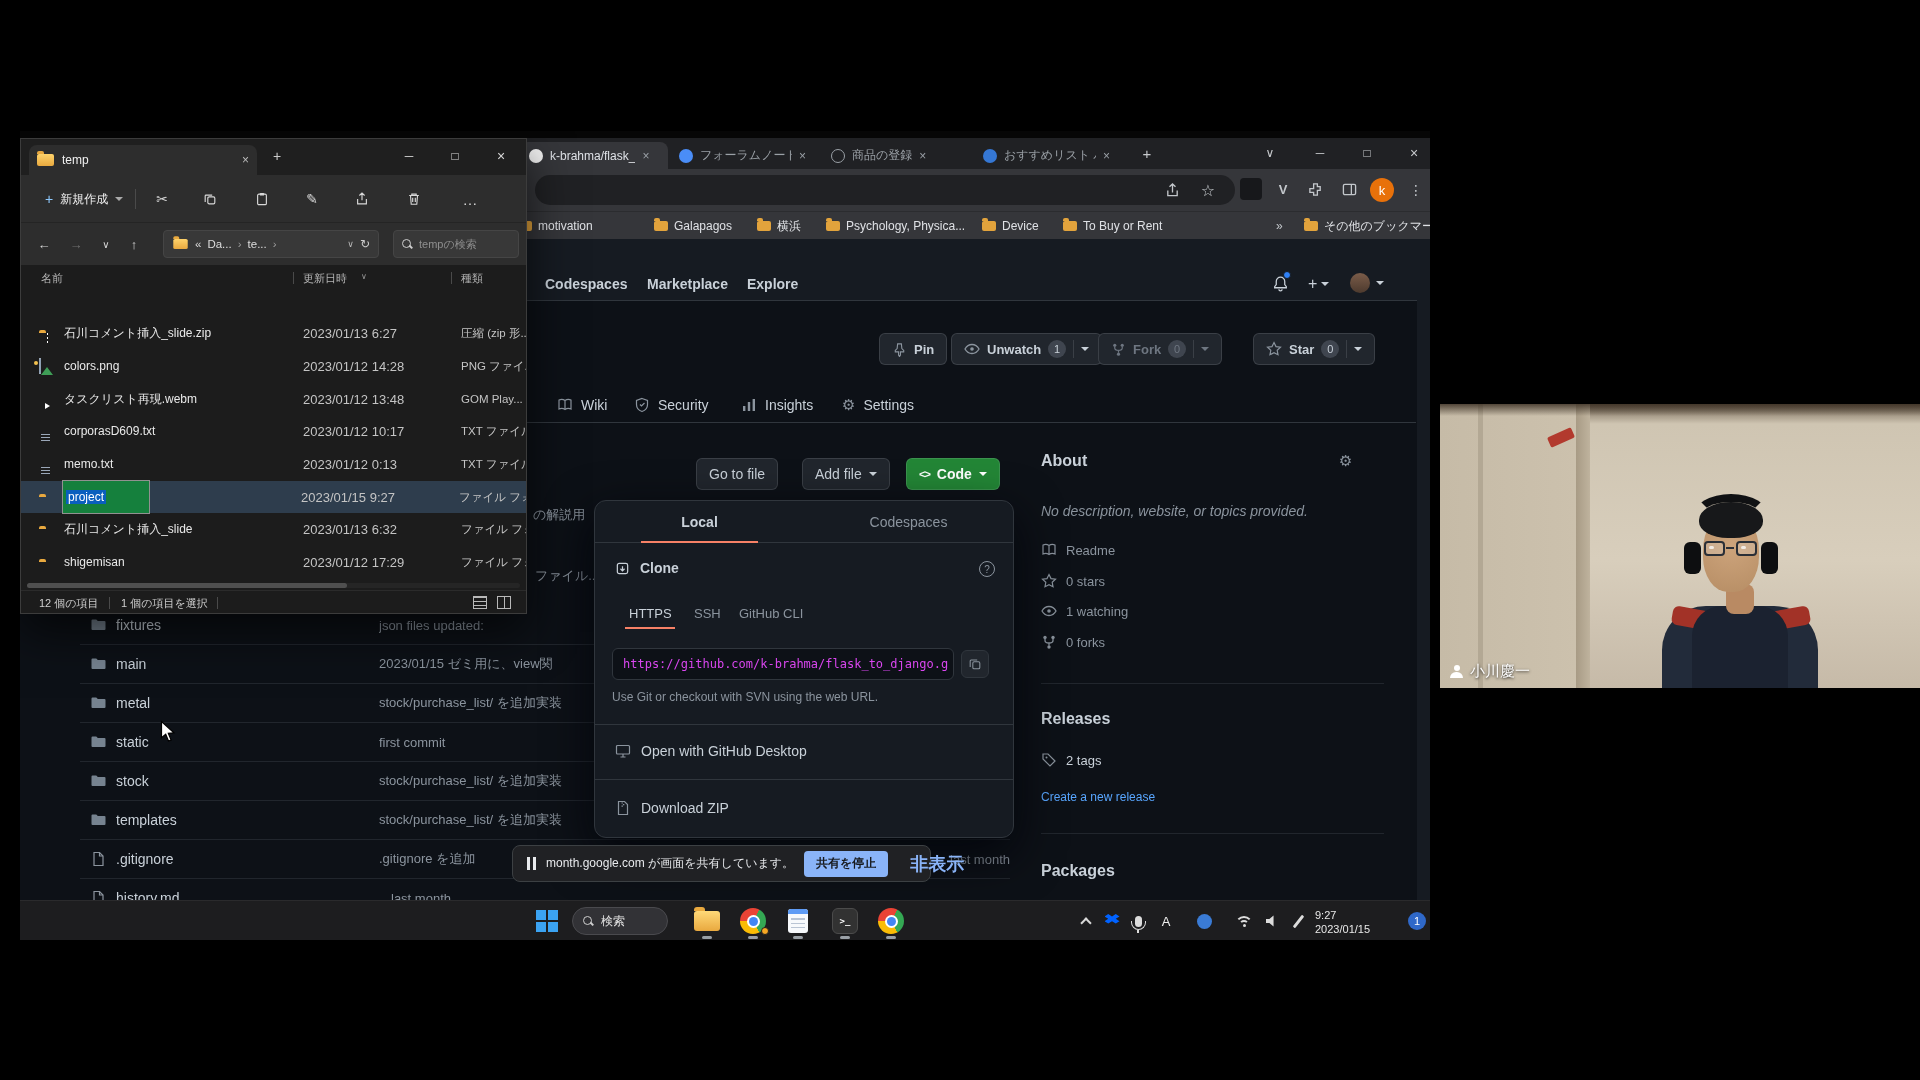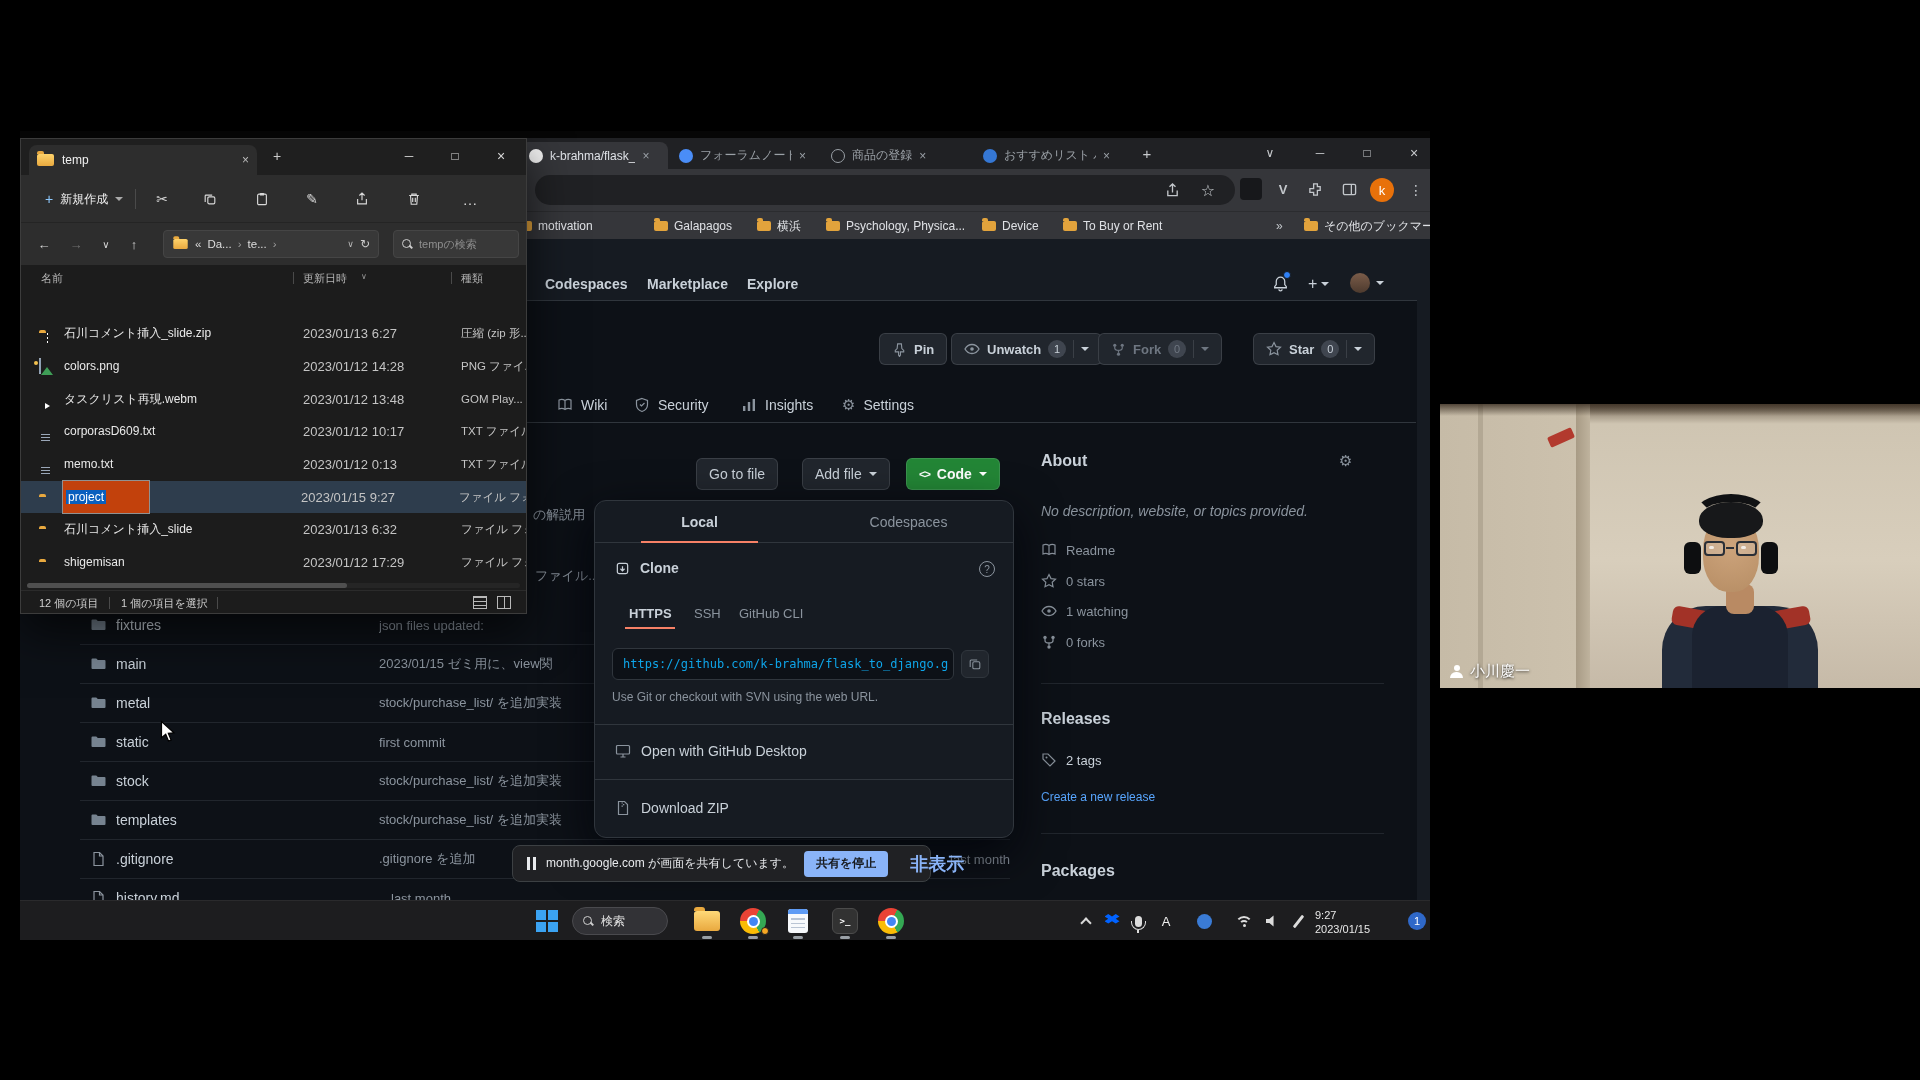--- a/index.html
+++ b/index.html
@@ -52,22 +52,22 @@
 .adiv{height:1px;background:#21262d}
 .alink{font-size:12px;color:#58a6ff}
 .qm{width:16px;height:16px;border-radius:50%;border:1.5px solid #8b949e;color:#8b949e;font-size:10px;display:flex;align-items:center;justify-content:center}
 
 .pop{left:574px;top:261px;width:420px;height:338px;background:#161b22;border:1px solid #30363d;border-radius:12px;box-shadow:0 16px 48px rgba(1,4,9,.85);z-index:6}
 .ph{left:0;top:0;width:418px;height:42px;border-bottom:1px solid #30363d;display:flex}
 .pht{flex:1;display:flex;align-items:center;justify-content:center;font-size:14px;color:#8b949e;position:relative}
 .pht.on{color:#c9d1d9;font-weight:700}
 .pht.on::after{content:"";position:absolute;left:46px;right:46px;bottom:-1px;height:2px;background:#f78166}
 .ptab{font-size:13px;color:#8b949e}
-.ptab.on{color:#c9d1d9;font-weight:700}
-.pinput{left:17px;top:147px;width:342px;height:32px;background:#0d1117;border:1px solid #30363d;border-radius:6px;font-family:"DejaVu Sans Mono","Liberation Mono",monospace;font-size:12px;color:#0ea5e9;line-height:30px;padding:0 10px;white-space:nowrap;overflow:hidden}
+.ptab.on{color:#c9d1d9;font-weight:400}
+.pinput{left:17px;top:147px;width:342px;height:32px;background:#0d1117;border:1px solid #30363d;border-radius:6px;font-family:"DejaVu Sans Mono","Liberation Mono",monospace;font-size:12px;color:#d946ef;line-height:30px;padding:0 10px;white-space:nowrap;overflow:hidden}
 .pcopy{left:366px;top:149px;width:28px;height:28px;background:#21262d;border:1px solid #30363d;border-radius:6px;display:flex;align-items:center;justify-content:center;color:#8b949e}
 .pdiv{left:0;width:418px;height:1px;background:#30363d}
 .prow{font-size:14px;color:#c9d1d9;display:flex;align-items:center;gap:10px}
 
 .sbtrack{left:1397px;top:0;width:13px;height:661px;background:#161b22}
 
 
 .explorer{left:0;top:7px;width:507px;height:476px;background:#1c1c1c;border:1px solid #3c3c3c;border-radius:0;box-shadow:0 18px 44px rgba(0,0,0,.65);z-index:10;overflow:hidden}
 .xtitle{left:0;top:0;width:505px;height:36px;background:#1f1f1f}
 .xtab{left:8px;top:6px;width:228px;height:30px;background:#2d2d2d;border-radius:8px 8px 0 0;display:flex;align-items:center;gap:8px;padding:0 8px;font-size:12px;color:#f0f0f0}
@@ -77,21 +77,21 @@
 .xaddr{left:0;top:84px;width:505px;height:42px;background:#2d2d2d}
 .xnavb{top:8px;width:26px;height:26px;display:flex;align-items:center;justify-content:center;color:#d8d8d8;font-size:13px}
 .xpill{top:7px;height:28px;background:#383838;border:1px solid #454545;border-radius:4px;display:flex;align-items:center;font-size:11.5px;color:#ddd;gap:6px;padding:0 8px}
 .xcols{left:0;top:126px;width:505px;height:26px;background:#1c1c1c;font-size:11px;color:#b5b5b5}
 .xrow{left:0;width:505px;height:32px;display:flex;align-items:center;font-size:12px}
 .xrow.sel{background:#2e3d4d}
 .xic{margin-left:18px;width:17px;flex:none;position:relative}
 .xname{margin-left:8px;width:239px;color:#e9e9e9;white-space:nowrap;overflow:hidden}
 .xdate{width:158px;font-size:13px;color:#c4c4c4;white-space:nowrap}
 .xtype{flex:1;font-size:11.5px;color:#c4c4c4;white-space:nowrap;overflow:hidden}
-.rbox{margin-left:6px;width:88px;height:22px;background:#c2410c;border:1px solid #919191;display:flex;align-items:center;padding:16px 3px}
+.rbox{margin-left:6px;width:88px;height:22px;background:#15803d;border:1px solid #919191;display:flex;align-items:center;padding:16px 3px}
 .rsel{background:#0a5fbe;color:#fff;font-size:12px;padding:0 2px;white-space:nowrap}
 .rgap{width:151px}
 .xhscroll{left:6px;top:444px;width:493px;height:5px;background:#252525;border-radius:3px}
 .xhthumb{left:0;top:0;width:320px;height:5px;background:#4f4f4f;border-radius:3px}
 .xstatus{left:0;top:451px;width:505px;height:24px;border-top:1px solid #2b2b2b;background:#1c1c1c;font-size:11px;color:#cfcfcf}
 .vsep{width:1px;height:12px;background:#4a4a4a}
 
 .fico{width:17px;height:12px;background:linear-gradient(#ffd36b,#e9a93f);border-radius:2px;position:relative}
 .fico::before{content:"";position:absolute;left:0;top:-3px;width:7px;height:3px;background:#e9a93f;border-radius:2px 2px 0 0}
 .fico.zip::after{content:"";position:absolute;left:8px;top:0;width:1px;height:12px;background:repeating-linear-gradient(#fff 0 2px,transparent 2px 4px)}

